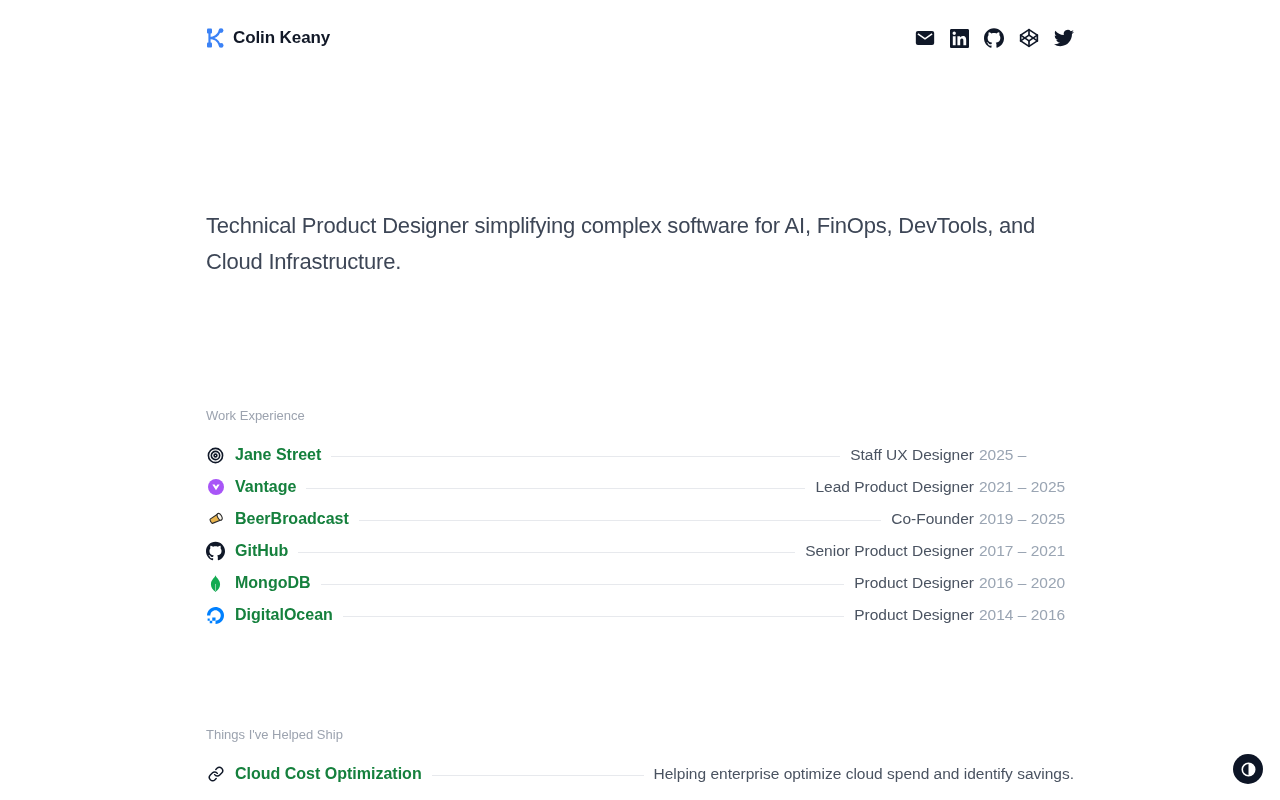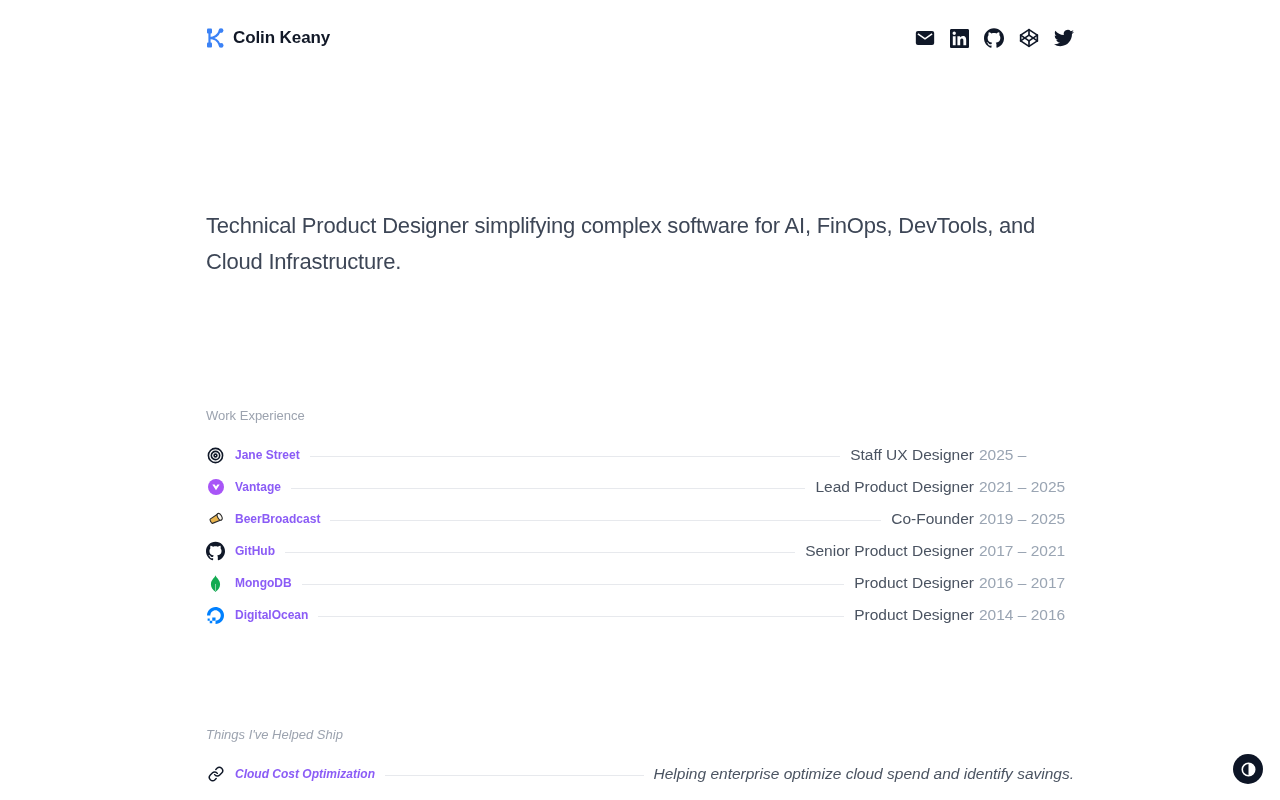--- a/index.html
+++ b/index.html
@@ -27,27 +27,27 @@
   .headline {
     margin: 160px 0 0 0;
     font-size: 22px; line-height: 36px; font-weight: 400;
     color: #3d4656; letter-spacing: -0.2px;
     max-width: 836px;
   }
 
   
   .section-label { font-size: 13px; color: #9ca3af; font-weight: 400; }
   .work-section { margin-top: 128px; }
-  .shipped-section { margin-top: 96px; font-style: italic; }
+  .shipped-section { margin-top: 96px; }
   .rows { margin-top: 16px; }
 
   .row { display: flex; align-items: center; height: 32px; }
   .row-left { display: flex; align-items: center; gap: 10px; text-decoration: none; cursor: pointer; }
   .row-icon { width: 19px; display: inline-flex; align-items: center; justify-content: center; }
-  .row-title { font-size: 12px; font-weight: 700; color: #8b5cf6; white-space: nowrap; }
+  .row-title { font-size: 16px; font-weight: 700; color: #15803d; white-space: nowrap; }
   .row-line { flex: 1; height: 1px; background: #e7e9ed; margin: 0 10px; position: relative; top: 1px; }
   .row-role, .row-desc { font-size: 15.5px; color: #4a5361; white-space: nowrap; }
   .row-period { width: 95px; margin-left: 5px; font-size: 15.5px; color: #9aa5b3; white-space: nowrap; }
 
   
   .theme-toggle {
     position: fixed; right: 17px; bottom: 16px;
     width: 30px; height: 30px; border-radius: 50%;
     background: #0d1526; border: none; padding: 0;
     display: flex; align-items: center; justify-content: center;
@@ -186,21 +186,21 @@
             <span class="row-icon">
               <svg width="11" height="17" viewBox="0 0 12 18">
     <path d="M6 0c.8 3 5 4.8 5 10 0 3.7-2.6 6.3-4.3 7.5l-.35.5h-.7l-.35-.5C3.6 16.3 1 13.7 1 10 1 4.8 5.2 3 6 0z" fill="#13aa52"></path>
     <path d="M6 9.5V17" stroke="#9ad6b4" stroke-width="1"></path>
   </svg>
             </span>
             <span class="row-title">MongoDB</span>
           </a>
           <span class="row-line"></span>
           <span class="row-role">Product Designer</span>
-          <span class="row-period">2016 – 2017</span>
+          <span class="row-period">2016 – 2020</span>
         </div>
         <div class="row">
           <a class="row-left">
             <span class="row-icon">
               <svg width="17" height="17" viewBox="0 0 24 24" fill="#0080ff">
     <path d="M12.04 24v-4.65c4.92 0 8.73-4.88 6.84-10.05a6.95 6.95 0 00-4.14-4.14C9.57 3.27 4.69 7.08 4.69 12H.04C.04 4.16 7.62-1.95 15.83.62a11.4 11.4 0 017.55 7.55C25.95 16.38 19.88 24 12.04 24z"></path>
     <path d="M12.05 19.37H7.42v-4.63h4.63zM7.42 22.93H3.86v-3.56h3.56zM3.86 19.37H.88v-2.98h2.98z"></path>
   </svg>
             </span>
             <span class="row-title">DigitalOcean</span>

